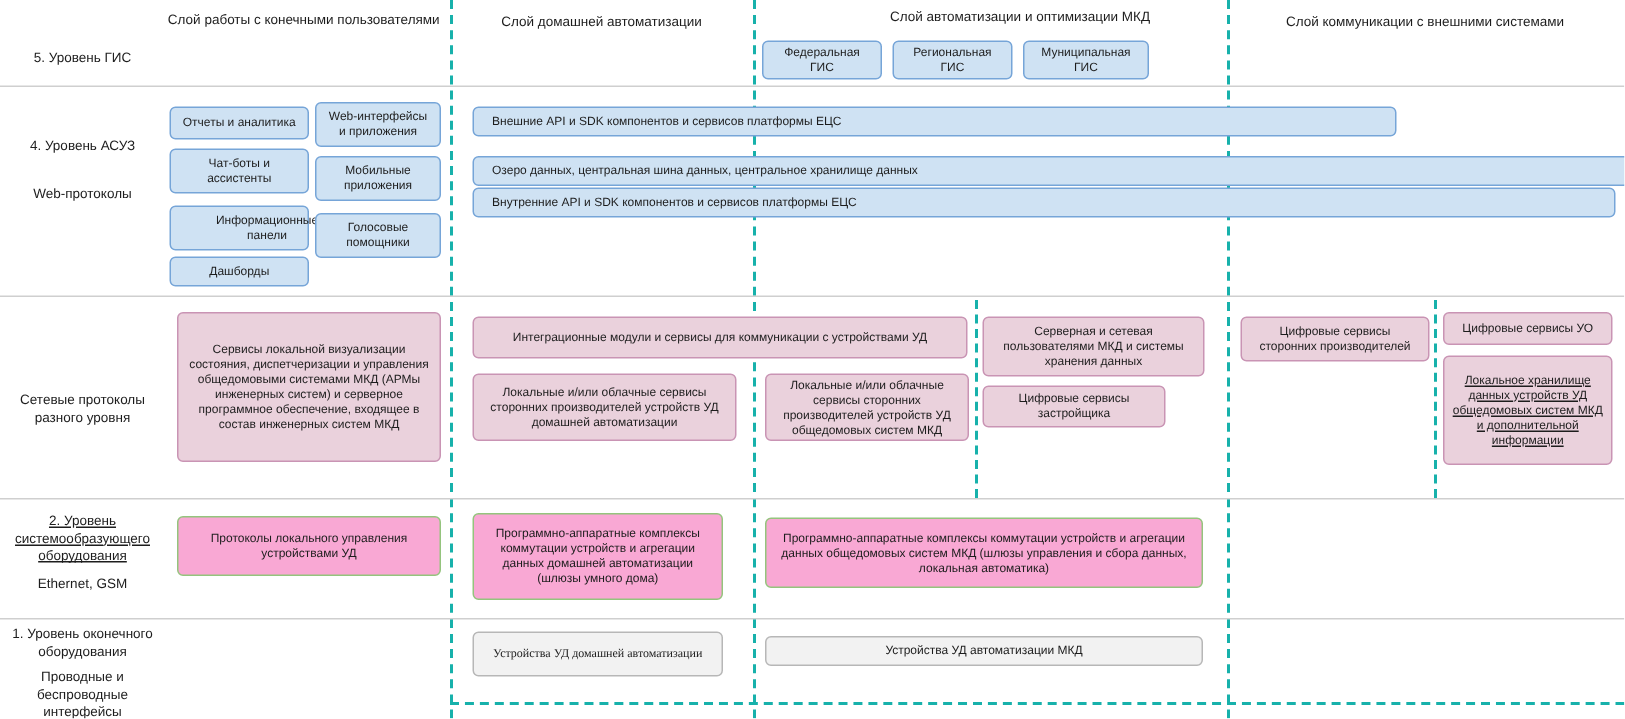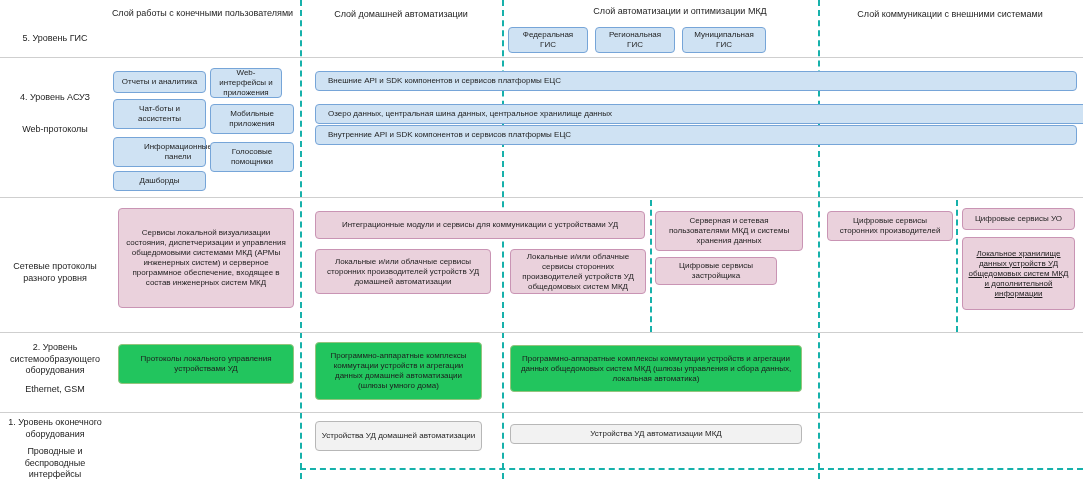--- a/index.html
+++ b/index.html
@@ -10,21 +10,21 @@
   .hline{position:absolute;left:0;width:1083px;height:0;border-top:1px solid #cfcfcf;z-index:1;}
   .vdash{position:absolute;width:0;border-left:2px dashed #17b1ab;z-index:0;}
   .hdash{position:absolute;height:0;border-top:2px dashed #17b1ab;z-index:0;}
   .box{
     position:absolute;display:flex;align-items:center;justify-content:center;
     text-align:center;border-radius:4px;font-size:8px;line-height:1.25;
     padding:2px 5px;box-sizing:border-box;z-index:2;
   }
   .blue{background:#cfe2f3;border:1px solid #76a5d8;}
   .pink{background:#ead1dc;border:1px solid #c994b4;}
-  .green{background:#22c55e;border:1px solid #94c47d;}
+  .green{background:#f9a8d4;border:1px solid #94c47d;}
   .gray{background:#f2f2f2;border:1px solid #b7b7b7;}
   .bar{justify-content:flex-start;text-align:left;padding-left:12px;}
   .colhead{position:absolute;text-align:center;font-size:9px;line-height:1.3;z-index:2;}
   .lvl{position:absolute;left:2px;width:106px;text-align:center;font-size:9px;line-height:1.3;z-index:2;}
 </style>
 </head>
 <body>
 
 <div id="stage">
 
@@ -42,51 +42,51 @@
 
   <div class="colhead" style="left:110px;top:8px;width:185px;">Слой работы с конечными пользователями</div>
   <div class="colhead" style="left:305px;top:9px;width:192px;">Слой домашней автоматизации</div>
   <div class="colhead" style="left:505px;top:6px;width:310px;padding-left:20px;">Слой автоматизации и оптимизации МКД</div>
   <div class="colhead" style="left:822px;top:9px;width:256px;">Слой коммуникации с внешними системами</div>
 
   <div class="lvl" style="top:33px;">5. Уровень ГИС</div>
   <div class="lvl" style="top:92px;">4. Уровень АСУЗ</div>
   <div class="lvl" style="top:124px;">Web-протоколы</div>
   <div class="lvl" style="top:261px;">Сетевые протоколы разного уровня</div>
-  <div class="lvl" style="top:342px;">2. Уровень системообразующего оборудования</div>
+  <div class="lvl" style="top:342px;text-decoration:underline;">2. Уровень системообразующего оборудования</div>
   <div class="lvl" style="top:384px;">Ethernet, GSM</div>
   <div class="lvl" style="top:417px;">1. Уровень оконечного оборудования</div>
   <div class="lvl" style="top:446px;">Проводные и беспроводные интерфейсы</div>
 
   <div class="box blue" style="left:508px;top:27px;width:80px;height:26px;">Федеральная ГИС</div>
   <div class="box blue" style="left:595px;top:27px;width:80px;height:26px;">Региональная ГИС</div>
   <div class="box blue" style="left:682px;top:27px;width:84px;height:26px;">Муниципальная ГИС</div>
 
   <div class="box blue" style="left:113px;top:71px;width:93px;height:22px;">Отчеты и аналитика</div>
-  <div class="box blue" style="left:210px;top:68px;width:72px;height:30px;">Web-интерфейсы и приложения</div>
+  <div class="box blue" style="left:210px;top:68px;width:84px;height:30px;">Web-интерфейсы и приложения</div>
   <div class="box blue" style="left:113px;top:99px;width:93px;height:30px;">Чат-боты и ассистенты</div>
   <div class="box blue" style="left:210px;top:104px;width:84px;height:30px;">Мобильные приложения</div>
   <div class="box blue" style="left:113px;top:137px;width:93px;height:30px;padding-left:42px;">Информационные панели</div>
   <div class="box blue" style="left:210px;top:142px;width:84px;height:30px;">Голосовые помощники</div>
   <div class="box blue" style="left:113px;top:171px;width:93px;height:20px;text-align:center;">Дашборды</div>
 
-  <div class="box blue bar" style="left:315px;top:71px;width:762px;height:20px;">Внешние API и SDK компонентов и сервисов платформы ЕЦС</div>
+  <div class="box blue bar" style="left:315px;top:71px;width:616px;height:20px;">Внешние API и SDK компонентов и сервисов платформы ЕЦС</div>
   <div class="box blue bar" style="left:315px;top:104px;width:867px;height:20px;">Озеро данных, центральная шина данных, центральное хранилище данных</div>
   <div class="box blue bar" style="left:315px;top:125px;width:762px;height:20px;">Внутренние API и SDK компонентов и сервисов платформы ЕЦС</div>
 
   <div class="box pink" style="left:118px;top:208px;width:176px;height:100px;">Сервисы локальной визуализации состояния, диспетчеризации и управления общедомовыми системами МКД (АРМы инженерных систем) и серверное программное обеспечение, входящее в состав инженерных систем МКД</div>
   <div class="box pink" style="left:315px;top:211px;width:330px;height:28px;">Интеграционные модули и сервисы для коммуникации с устройствами УД</div>
   <div class="box pink" style="left:315px;top:249px;width:176px;height:45px;">Локальные и/или облачные сервисы сторонних производителей устройств УД домашней автоматизации</div>
   <div class="box pink" style="left:510px;top:249px;width:136px;height:45px;">Локальные и/или облачные сервисы сторонних производителей устройств УД общедомовых систем МКД</div>
   <div class="box pink" style="left:655px;top:211px;width:148px;height:40px;">Серверная и сетевая пользователями МКД и системы хранения данных</div>
   <div class="box pink" style="left:827px;top:211px;width:126px;height:30px;">Цифровые сервисы сторонних производителей</div>
   <div class="box pink" style="left:655px;top:257px;width:122px;height:28px;">Цифровые сервисы застройщика</div>
   <div class="box pink" style="left:962px;top:208px;width:113px;height:22px;">Цифровые сервисы УО</div>
   <div class="box pink" style="left:962px;top:237px;width:113px;height:73px;text-decoration:underline;">Локальное хранилище данных устройств УД общедомовых систем МКД и дополнительной информации</div>
 
   <div class="box green" style="left:118px;top:344px;width:176px;height:40px;">Протоколы локального управления устройствами УД</div>
   <div class="box green" style="left:315px;top:342px;width:167px;height:58px;">Программно-аппаратные комплексы коммутации устройств и агрегации данных домашней автоматизации (шлюзы умного дома)</div>
   <div class="box green" style="left:510px;top:345px;width:292px;height:47px;">Программно-аппаратные комплексы коммутации устройств и агрегации данных общедомовых систем МКД (шлюзы управления и сбора данных, локальная автоматика)</div>
 
-  <div class="box gray" style="left:315px;top:421px;width:167px;height:30px;">Устройства УД домашней автоматизации</div>
+  <div class="box gray" style="left:315px;top:421px;width:167px;height:30px;font-family:Liberation Serif, serif;">Устройства УД домашней автоматизации</div>
   <div class="box gray" style="left:510px;top:424px;width:292px;height:20px;">Устройства УД автоматизации МКД</div>
 
 </div>
 
 </body></html>

